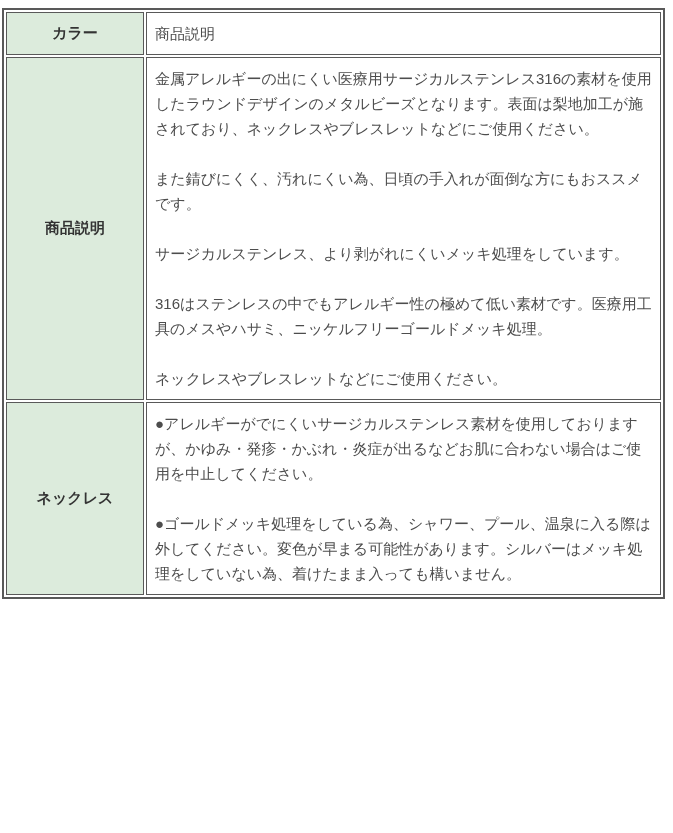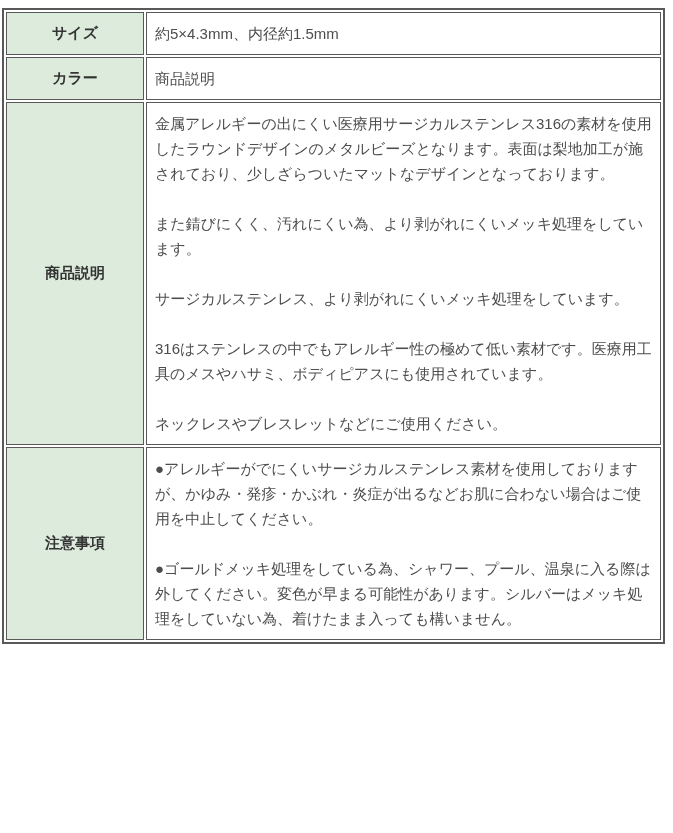--- a/index.html
+++ b/index.html
@@ -54,43 +54,37 @@
     margin-bottom:25px;
   }
 </style>
 </head>
 <body>
 
 <div class="spec-table-wrap">
   <table class="spec-table">
     <tbody>
       <tr>
-        <th>サイズ</th>
-        <td>
-          <p>約5×4.3mm、内径約1.5mm</p>
-        </td>
-      </tr>
-      <tr>
         <th>カラー</th>
         <td>
           <p>商品説明</p>
         </td>
       </tr>
       <tr>
         <th>商品説明</th>
         <td>
-          <p>金属アレルギーの出にくい医療用サージカルステンレス316の素材を使用したラウンドデザインのメタルビーズとなります。表面は梨地加工が施されており、少しざらついたマットなデザインとなっております。</p>
-          <p>また錆びにくく、汚れにくい為、より剥がれにくいメッキ処理をしています。</p>
+          <p>金属アレルギーの出にくい医療用サージカルステンレス316の素材を使用したラウンドデザインのメタルビーズとなります。表面は梨地加工が施されており、ネックレスやブレスレットなどにご使用ください。</p>
+          <p>また錆びにくく、汚れにくい為、日頃の手入れが面倒な方にもおススメです。</p>
           <p>サージカルステンレス、より剥がれにくいメッキ処理をしています。</p>
-          <p>316はステンレスの中でもアレルギー性の極めて低い素材です。医療用工具のメスやハサミ、ボディピアスにも使用されています。</p>
+          <p>316はステンレスの中でもアレルギー性の極めて低い素材です。医療用工具のメスやハサミ、ニッケルフリーゴールドメッキ処理。</p>
           <p>ネックレスやブレスレットなどにご使用ください。</p>
         </td>
       </tr>
       <tr>
-        <th>注意事項</th>
+        <th>ネックレス</th>
         <td>
           <p>●アレルギーがでにくいサージカルステンレス素材を使用しておりますが、かゆみ・発疹・かぶれ・炎症が出るなどお肌に合わない場合はご使用を中止してください。</p>
           <p>●ゴールドメッキ処理をしている為、シャワー、プール、温泉に入る際は外してください。変色が早まる可能性があります。シルバーはメッキ処理をしていない為、着けたまま入っても構いません。</p>
         </td>
       </tr>
     </tbody>
   </table>
 </div>
 
 </body></html>

